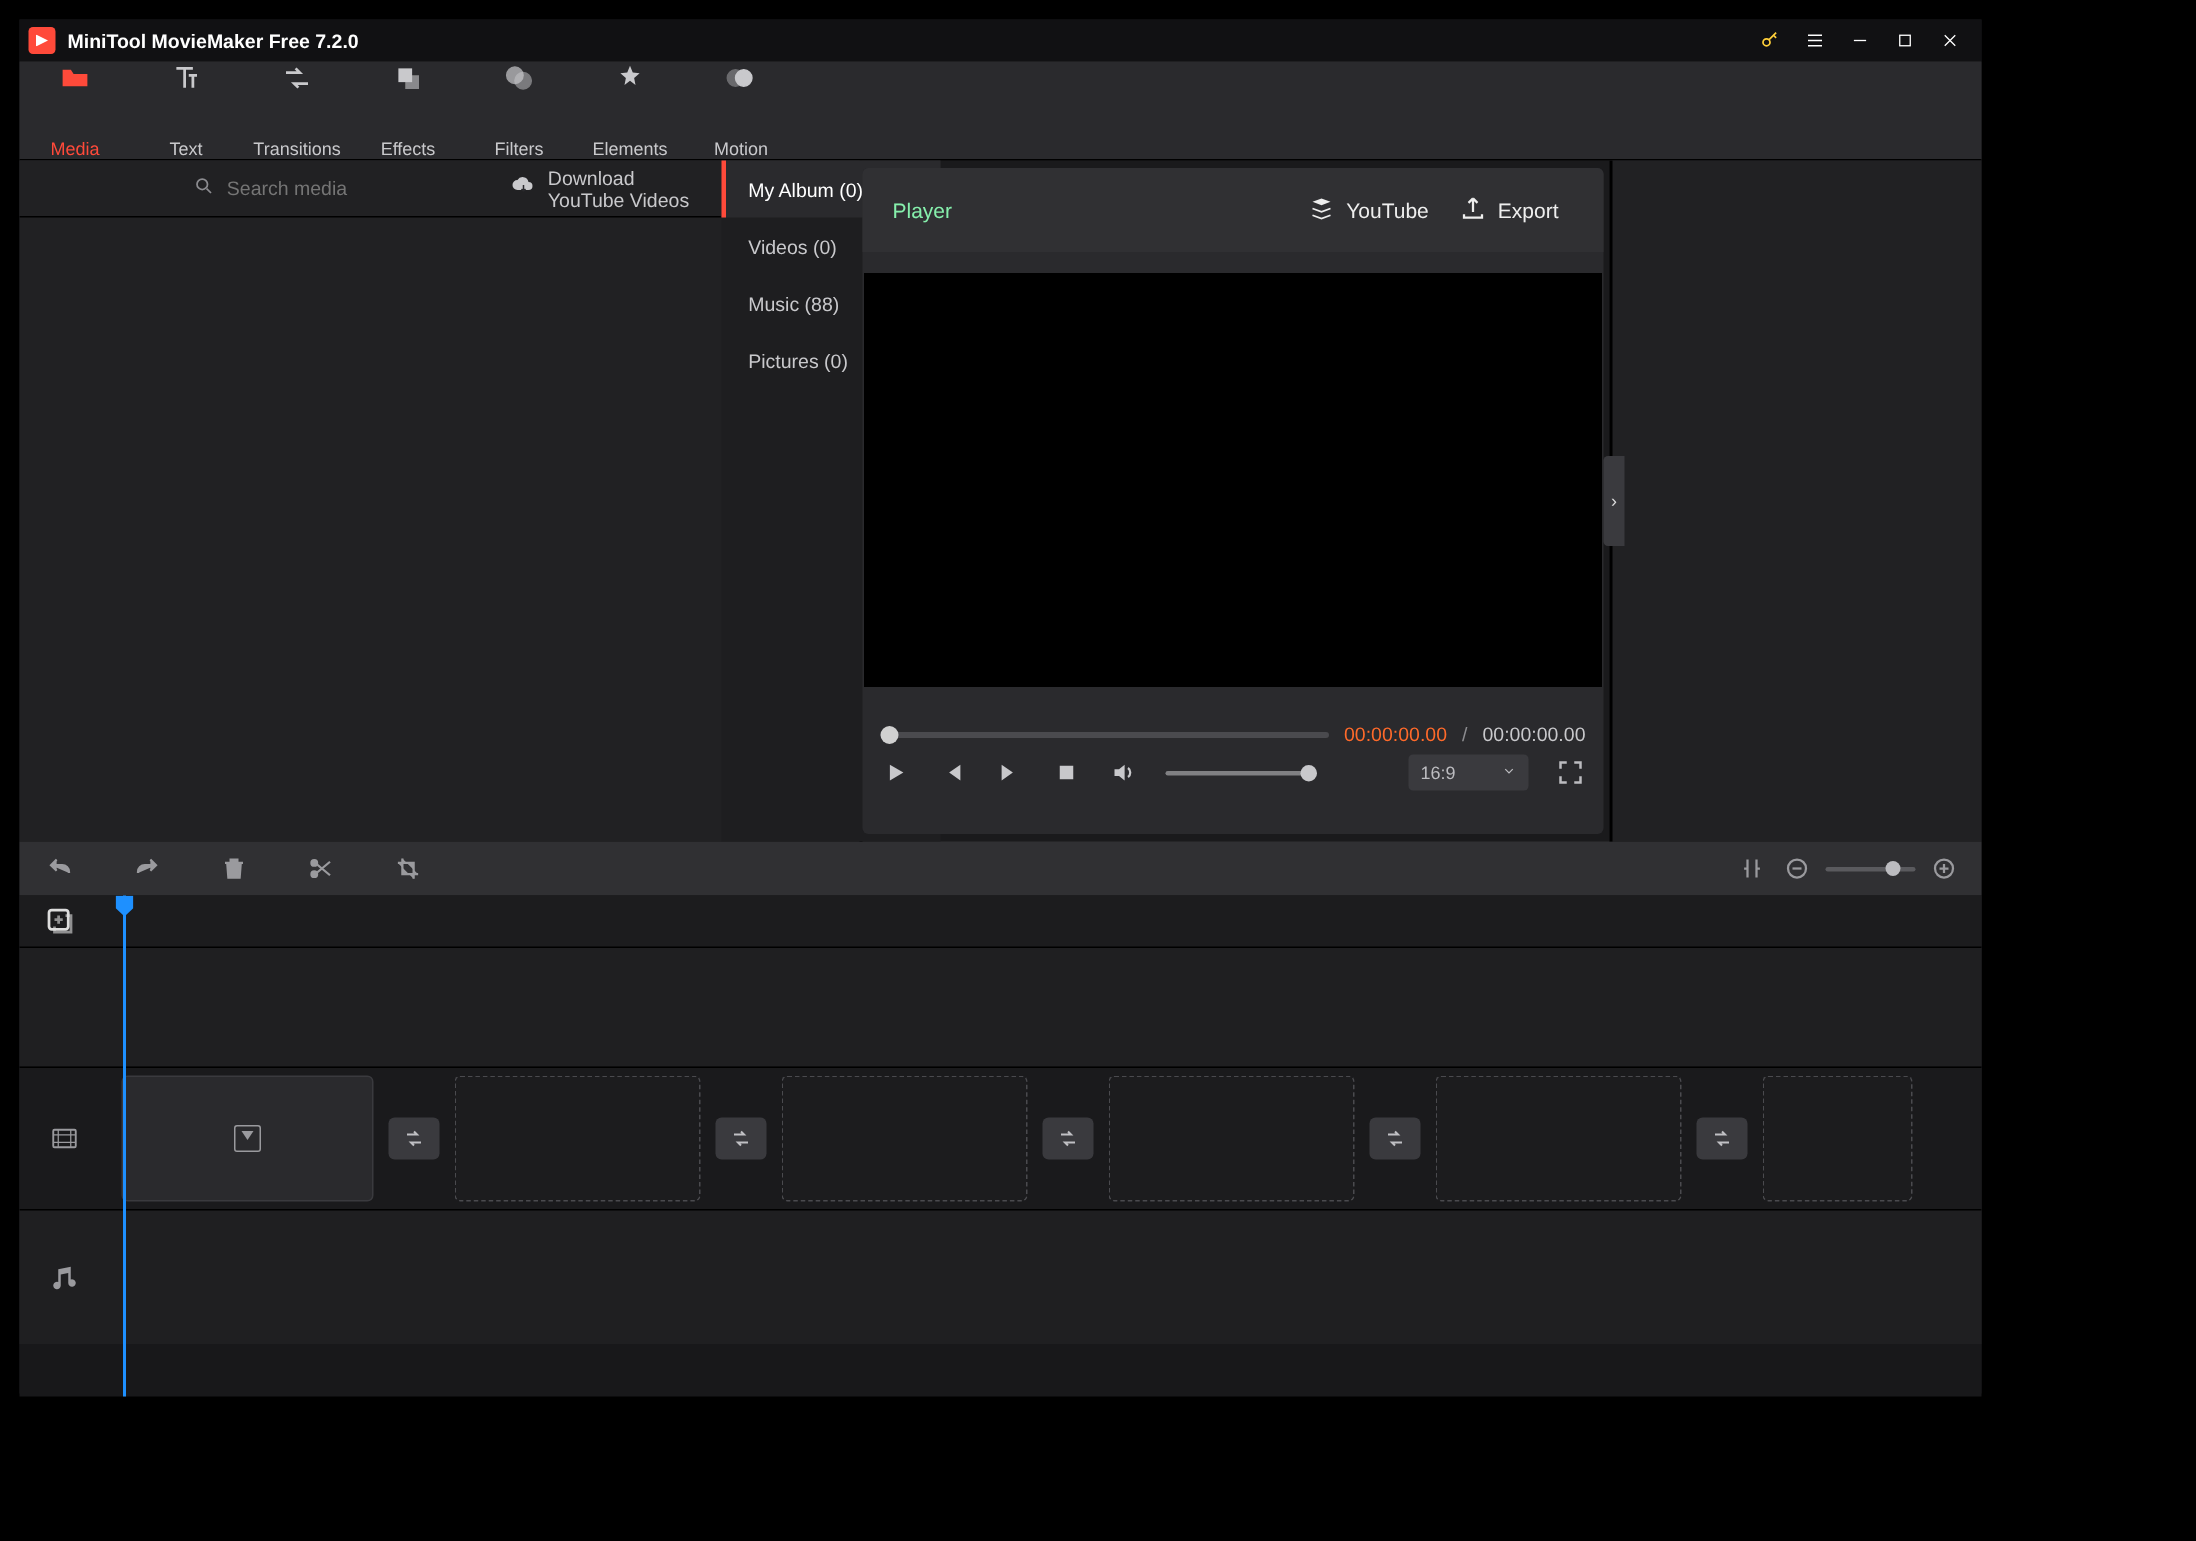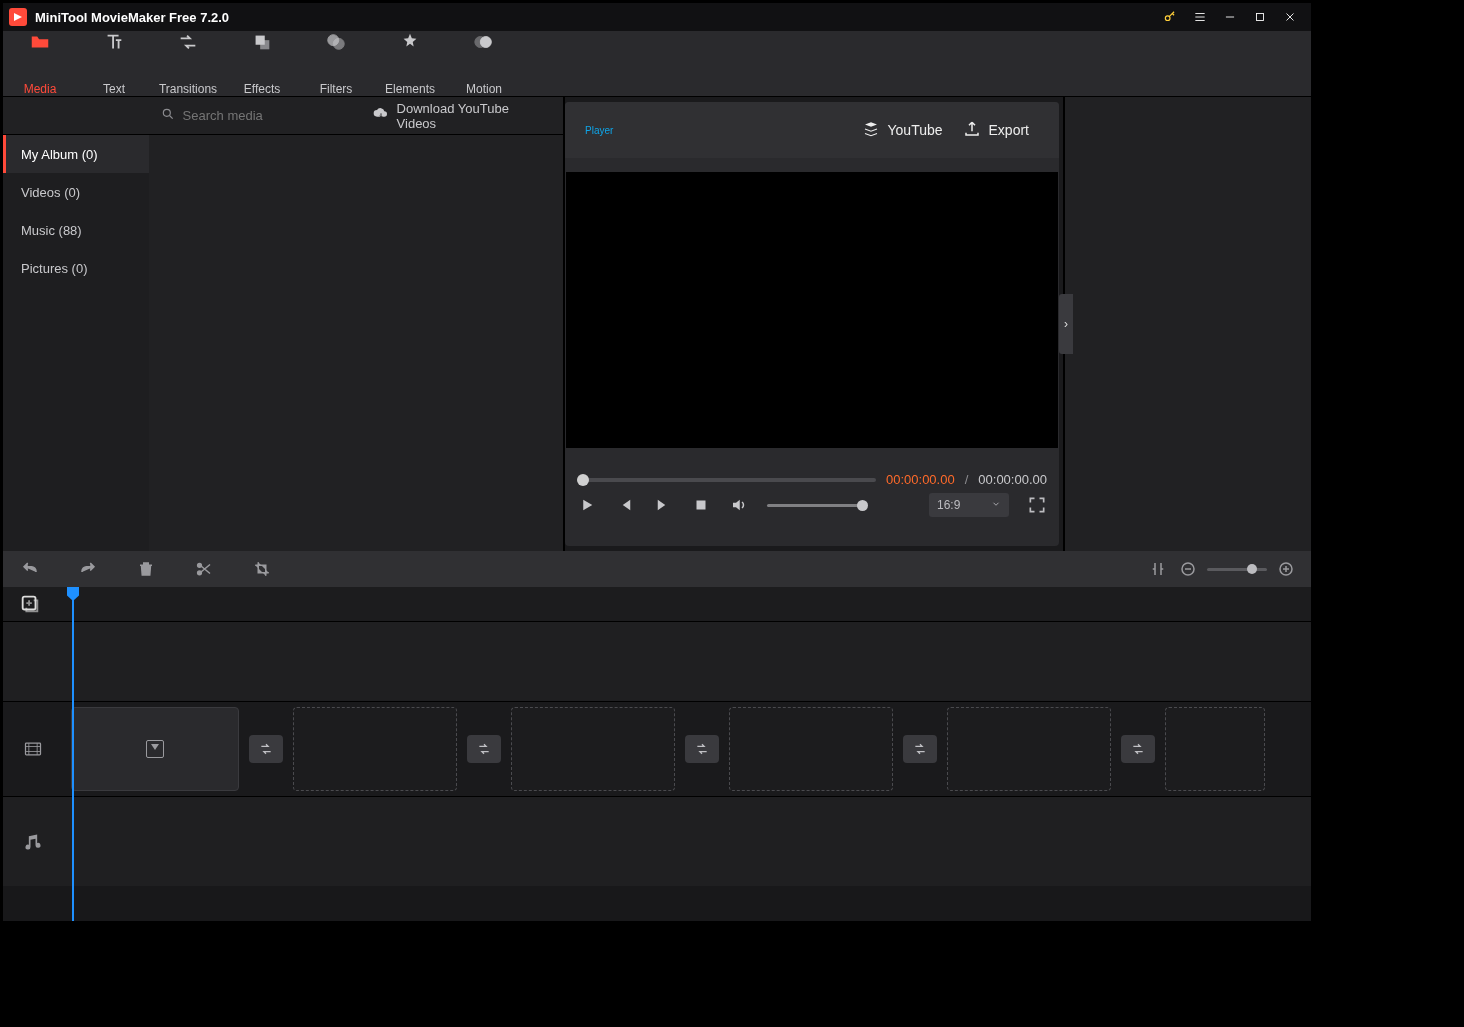--- a/index.html
+++ b/index.html
@@ -10,57 +10,57 @@
     --bg5:#3a3a3e;
     --text:#c9c9cc;
     --text-dim:#8c8c90;
     --accent:#ff4a3a;
     --orange:#ff6a2a;
     --blue:#1e90ff;
     --border:#3a3a3e;
   }
   *{box-sizing:border-box;margin:0;padding:0;font-family:"Segoe UI",Arial,sans-serif;user-select:none}
   html,body{width:1464px;height:1027px;background:#000;overflow:hidden}
-  .window{position:relative;width:1310px;height:918px;margin:2px;background:var(--bg);color:var(--text);font-size:13px;border:1px solid #000}
+  .window{position:relative;width:1310px;height:918px;margin:12px;background:var(--bg);color:var(--text);font-size:13px;border:1px solid #000}
   
   .titlebar{height:28px;background:#111113;display:flex;align-items:center;padding:0 6px;color:#fff;font-size:13px}
   .titlebar .logo{width:18px;height:18px;background:var(--accent);border-radius:3px;margin-right:8px;position:relative;display:flex;align-items:center;justify-content:center}
   .titlebar .logo::after{content:"";width:8px;height:8px;background:#fff;clip-path:polygon(0 0,100% 50%,0 100%)}
   .titlebar .spacer{flex:1}
   .titlebar .tb-btn{width:30px;height:28px;display:flex;align-items:center;justify-content:center;color:#fff;cursor:pointer}
   .titlebar .tb-btn.key{color:#ffcf3a}
   .titlebar .tb-btn svg{width:14px;height:14px;stroke:#fff;stroke-width:1.5;fill:none}
   
   .ribbon{height:66px;background:var(--bg3);display:flex;align-items:stretch;border-bottom:1px solid #000}
   .ribbon .tab{width:74px;display:flex;flex-direction:column;align-items:center;justify-content:space-between;gap:20px;font-size:12px;color:var(--text);cursor:pointer}
   .ribbon .tab.active{color:var(--accent)}
   .ribbon .tab .ico{width:22px;height:22px;display:flex;align-items:center;justify-content:center}
   .ribbon .tab .ico svg{width:22px;height:22px;fill:currentColor;stroke:currentColor}
   
   .main{display:flex;height:454px}
-  .left-pane{width:562px;display:flex;flex-direction:column;background:var(--bg2);border-right:2px solid #000}
+  .left-pane{width:562px;display:flex;flex-direction:row;background:var(--bg2);border-right:2px solid #000}
   .left-split{display:flex;flex:1;min-height:0}
   .sidebar{width:146px;background:#1e1e20;display:flex;flex-direction:column;padding-top:0}
   .sidebar .sbitem{height:38px;display:flex;align-items:center;padding-left:18px;font-size:13px;color:var(--text);cursor:pointer}
   .sidebar .sbitem.active{background:var(--bg3);border-left:3px solid var(--accent);padding-left:15px;color:#fff}
   .searchbar{height:38px;display:flex;align-items:center;background:var(--bg2);border-bottom:1px solid #000}
   .searchbar .spacer-left{width:146px;height:100%}
   .searchbar .search-wrap{flex:1;display:flex;align-items:center;gap:8px;padding-left:14px;color:var(--text-dim)}
   .searchbar input{flex:1;background:transparent;border:none;outline:none;color:var(--text);font-size:13px}
   .searchbar .ytdl{display:flex;align-items:center;gap:8px;padding:0 14px;color:var(--text);cursor:pointer;font-size:13px}
   .content-area{flex:1;position:relative;background:var(--bg2)}
   .import-zone{position:absolute;left:134px;top:148px;width:120px;height:90px;border:1px dashed #6b6b6f;display:flex;align-items:center;justify-content:center;flex-direction:column;cursor:pointer}
   .import-zone .folder{width:26px;height:20px;background:#d8d8d8;border-radius:2px;position:relative}
   .import-zone .folder::before{content:"";position:absolute;top:-5px;left:0;width:12px;height:6px;background:#d8d8d8;border-radius:2px 2px 0 0}
   .import-label{position:absolute;left:134px;top:248px;width:120px;text-align:center;font-size:12px;color:var(--text)}
   .red-arrow{position:absolute;left:337px;top:262px;pointer-events:none}
   
   .player-pane{flex:1;display:flex;flex-direction:column;background:var(--bg3);margin:5px 4px 5px 0;border-radius:4px}
   .player-header{height:56px;display:flex;align-items:center;padding:0 20px;background:var(--bg4);border-radius:4px 4px 0 0}
-  .player-header .ph-title{color:#0ea5e9;font-size:10px}
+  .player-header .ph-title{color:#86efac;font-size:14px}
   .player-header .spacer{flex:1}
   .player-header .ph-btn{display:flex;align-items:center;gap:8px;color:#eee;cursor:pointer;padding:0 10px;font-size:14px}
   .player-header .ph-btn svg{width:18px;height:18px;fill:#eee}
   .player-body{flex:1;display:flex;flex-direction:column;align-items:center;padding-top:14px}
   .video-canvas{width:492px;height:276px;background:#000}
   .scrub-row{width:100%;display:flex;align-items:center;padding:0 12px;margin-top:24px;gap:10px}
   .scrub-track{flex:1;height:4px;background:#4a4a4e;border-radius:2px;position:relative}
   .scrub-dot{position:absolute;left:0;top:-4px;width:12px;height:12px;background:#d0d0d0;border-radius:50%}
   .tc-cur{color:var(--orange);font-size:13px;font-variant-numeric:tabular-nums}
   .tc-sep{color:var(--text-dim);font-size:13px}

